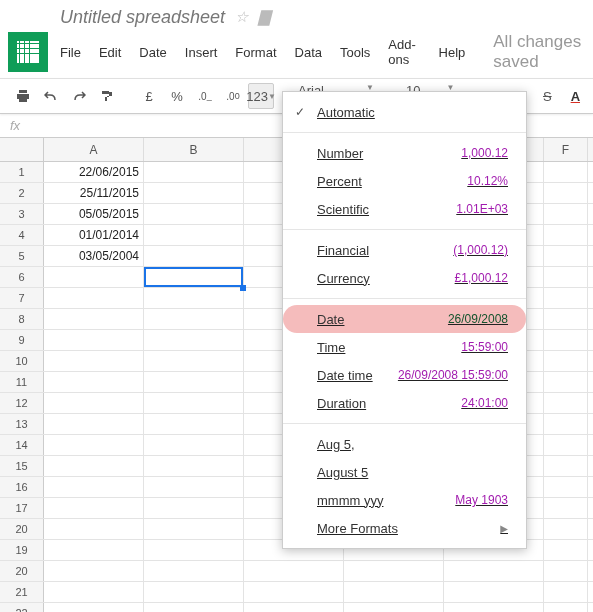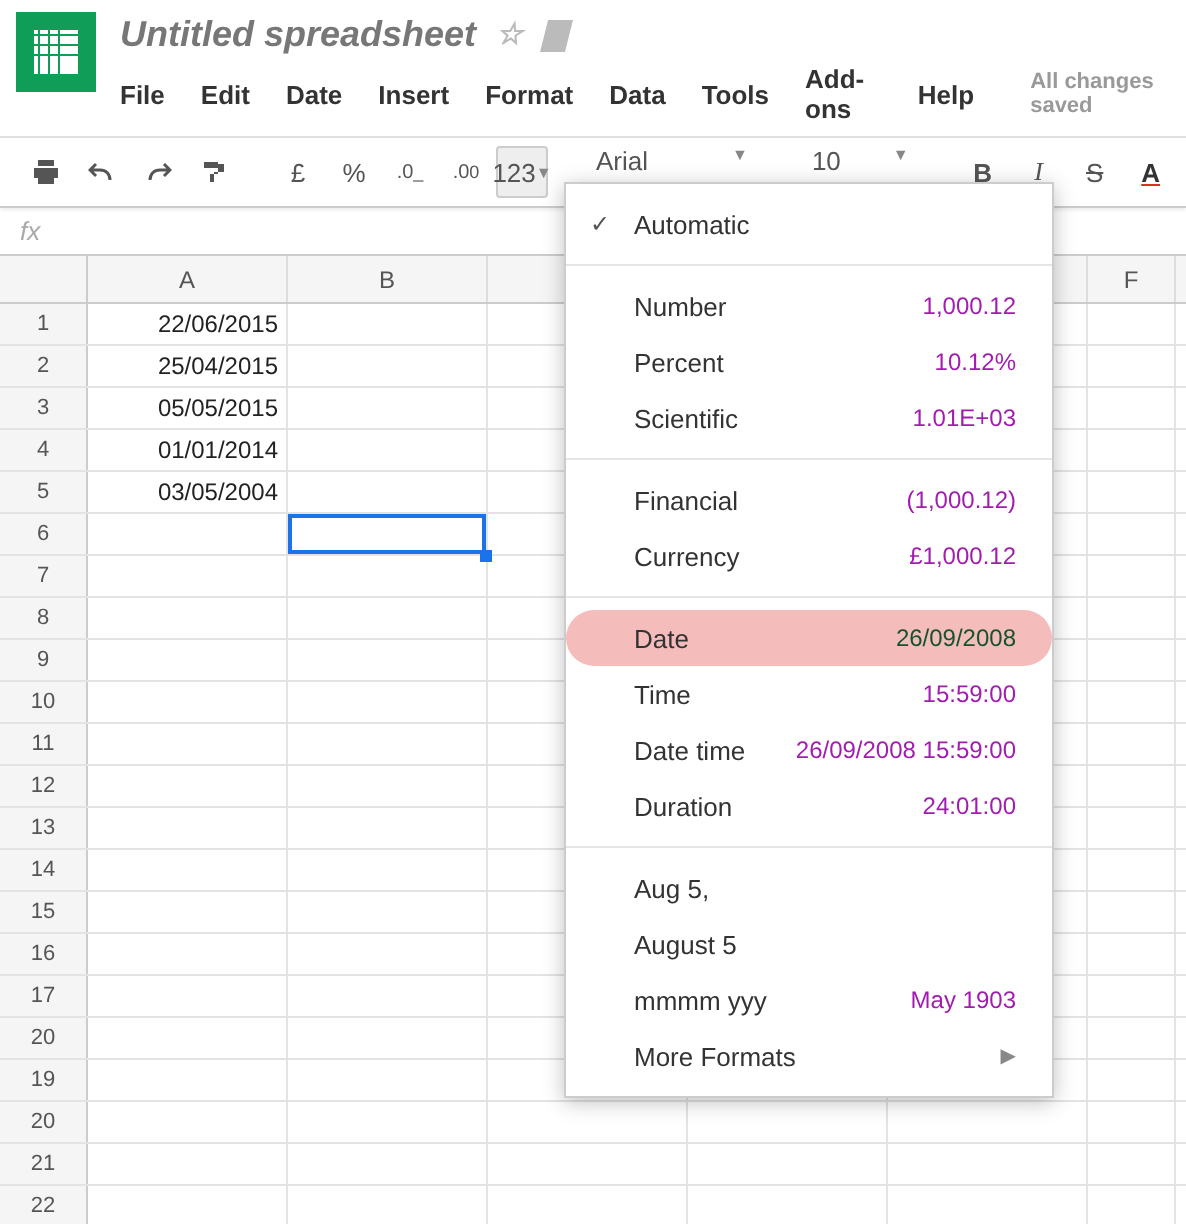--- a/index.html
+++ b/index.html
@@ -1,27 +1,27 @@
 <!DOCTYPE html>
 <html><head>
 <meta charset="utf-8">
 <style>
 * { box-sizing: border-box; margin: 0; padding: 0; }
 body { font-family: Arial, sans-serif; font-size: 13px; color: #222; background: #fff; width: 593px; height: 612px; overflow: hidden; position: relative; }
-.header { display: flex; align-items: flex-start; padding: 6px 8px 0 8px; font-weight: bold; }
+.header { display: flex; align-items: flex-end; padding: 6px 8px 0 8px; }
 .logo { width: 40px; height: 40px; background: #0f9d58; display: flex; align-items: center; justify-content: center; margin-right: 12px; }
 .logo-inner { width: 22px; height: 22px; background: #fff; position: relative; }
 .logo-inner::before, .logo-inner::after { content: ""; position: absolute; background: #0f9d58; }
 .logo-inner::before { left: 0; right: 0; top: 33%; height: 1px; box-shadow: 0 5px 0 #0f9d58, 0 -5px 0 #0f9d58; }
 .logo-inner::after { top: 0; bottom: 0; left: 33%; width: 1px; box-shadow: 5px 0 0 #0f9d58, -5px 0 0 #0f9d58; }
 .title-area { flex: 1; }
 .doc-title { font-size: 18px; color: #777; font-style: italic; display: flex; align-items: center; gap: 10px; height: 22px;}
 .star, .folder { color: #bbb; font-size: 15px; }
 .menubar { display: flex; gap: 18px; padding-top: 4px; font-size: 13px; color: #333; align-items: center; }
-.menubar .save-status { color: #999; margin-left: 10px; font-size: 11px;}
+.menubar .save-status { color: #999; margin-left: 10px; font-size: 17px;}
 .toolbar { border-top: 1px solid #e0e0e0; border-bottom: 1px solid #ccc; height: 36px; display: flex; align-items: center; padding: 0 8px; gap: 2px; margin-top: 6px; box-shadow: 0 1px 2px rgba(0,0,0,0.08);}
 .tbtn { min-width: 26px; height: 26px; display: flex; align-items: center; justify-content: center; color: #555; font-size: 13px; border-radius: 2px; padding: 0 4px;}
 .sep { width: 1px; height: 22px; background: #e0e0e0; margin: 0 6px; }
 .combo { display: flex; align-items: flex-start; gap: 6px; padding: 0 8px; height: 26px; color: #555; }
 .tri { font-size: 8px; color: #888; }
 .fx-row { border-bottom: 1px solid #ccc; height: 24px; display: flex; align-items: center; padding: 0 10px; color: #aaa; font-style: italic; font-size: 13px;}
 .grid-area { position: relative; }
 .colhead { display: flex; height: 24px; background: #f5f5f5; border-bottom: 1px solid #ccc; }
 .rowhead-corner { width: 44px; border-right: 1px solid #ccc; background: #f5f5f5;}
 .colh { border-right: 1px solid #ddd; text-align: center; line-height: 24px; color: #555; font-size: 12px;}
@@ -142,21 +142,21 @@
         <div class="rh">1</div>
         <div class="cell colA">22/06/2015</div>
         <div class="cell colB"></div>
         <div class="cell colC"></div>
         <div class="cell colD"></div>
         <div class="cell colE"></div>
         <div class="cell colF"></div>
       </div>
       <div class="row">
         <div class="rh">2</div>
-        <div class="cell colA">25/04/2015</div>
+        <div class="cell colA">25/11/2015</div>
         <div class="cell colB"></div>
         <div class="cell colC"></div>
         <div class="cell colD"></div>
         <div class="cell colE"></div>
         <div class="cell colF"></div>
       </div>
       <div class="row">
         <div class="rh">3</div>
         <div class="cell colA">05/05/2015</div>
         <div class="cell colB"></div>
@@ -334,21 +334,21 @@
         <div class="cell colC"></div>
         <div class="cell colD"></div>
         <div class="cell colE"></div>
         <div class="cell colF"></div>
       </div>
     </div>
   <div class="sel-cell" style="left:144px; top:129px; width:99px; height:20px;"></div>
   <div class="sel-handle" style="left:240px; top:147px;"></div>
 </div>
 
-<div class="dropdown" style="left:282px; top:91px;">
+<div class="dropdown" style="left:282px; top:91px;text-decoration:underline;">
   <div style="height:6px"></div>
   <div class="dd-item dd-check">
       <span>Automatic</span>
     </div>
   <div class="dd-sep"></div>
   <div class="dd-item">
       <span>Number</span>
       <span class="ex">1,000.12</span>
     </div>
   <div class="dd-item">

